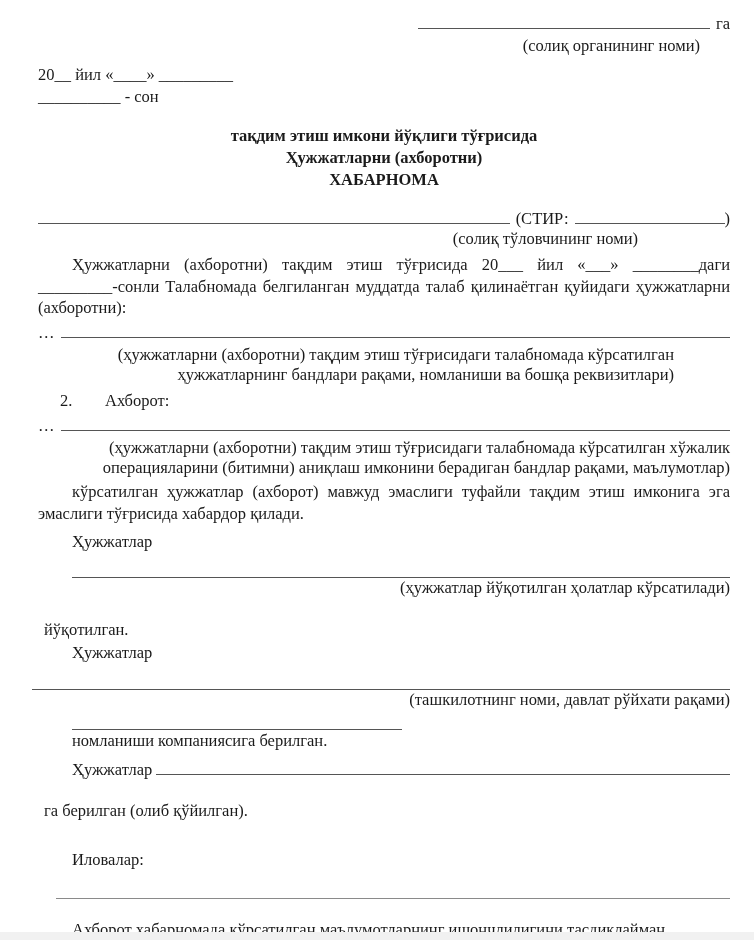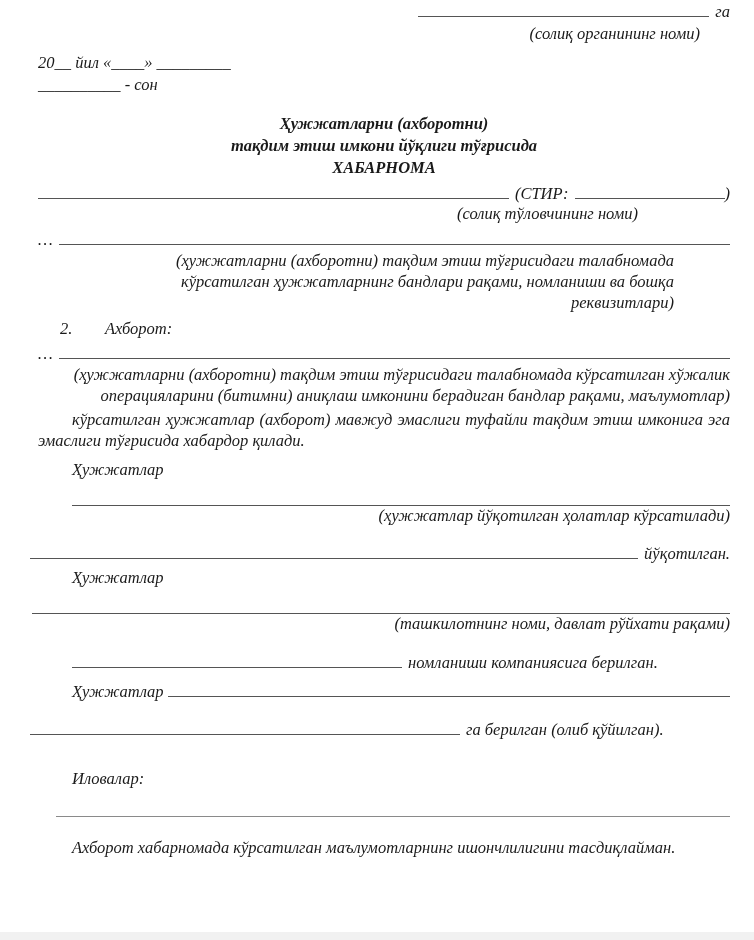--- a/index.html
+++ b/index.html
@@ -1,21 +1,21 @@
 <!DOCTYPE html>
 <html><head>
 <meta charset="utf-8">
 <style>
   html,body { margin:0; padding:0; background:#ffffff; }
   body {
     width:754px; height:940px; overflow:hidden;
     font-family:"Liberation Serif","DejaVu Serif",serif;
     font-size:16.5px; color:#1a1a1a; position:relative;
   }
-  .page { padding:0 24px 0 38px; box-sizing:border-box;font-style:italic; }
+  .page { padding:12px 24px 0 38px; box-sizing:border-box; }
 
   .fill {
     display:inline-block; border-bottom:1px solid #555;
     height:0.95em; vertical-align:baseline;
   }
   .fill-row { display:flex; align-items:baseline; }
   .fill-row .grow { flex:1 1 auto; }
   .suffix { white-space:nowrap; margin-left:6px; }
   .prefix { white-space:nowrap; margin-right:6px; }
 
@@ -25,35 +25,35 @@
   .addressee { width:312px; margin-left:auto; }
   .addressee .fill-row { margin-bottom:2px; }
 
   
   .dateblock { margin-top:8px; line-height:1.3; }
 
   
   .title { text-align:center; font-weight:bold; margin-top:18px; line-height:1.32; }
 
   
-  .stir { margin-top:4px; }
+  .stir { margin-top:17px; }
   .stir-caption { width:600px; }
 
   .para { text-align:justify; text-indent:34px; line-height:1.3; margin-top:4px; }
 
   .item-line { margin-top:4px; line-height:1.3; }
   .item-num { display:inline-block; margin-left:22px; width:45px; }
   .ellipsis-row { margin-top:3px; line-height:1.3; }
   .cap-narrow { max-width:580px; margin:1px auto 0 auto; }
   .cap-wide   { max-width:692px; margin:1px auto 0 auto; }
 
   .sec-label { text-indent:34px; line-height:1.3; margin-top:7px; }
   .sec-fill-indent { margin-left:34px; margin-top:24px; border-bottom:1px solid #555; height:1px; }
   .sec-fill-full   { margin-left:-6px; margin-top:24px; border-bottom:1px solid #555; height:1px; }
-  .sec-suffix-row { margin-top:16px; line-height:1.3; }
+  .sec-suffix-row { margin-top:3px; line-height:1.3;flex-direction:column; }
   .sec-suffix-row .lead { margin-left:-8px; }
   .indent-fill { margin-left:34px; }
 
   .label-fill-row { margin-top:7px; }
   .label-fill-row .lbl { margin-left:34px; margin-right:4px; white-space:nowrap; }
 
   .attachments { margin-top:28px; }
   .attach-fill { margin-top:26px; margin-left:18px; border-bottom:1px solid #8a8a8a; height:1px; }
 
   .confirm { margin-top:20px; text-indent:34px; line-height:1.3; }
@@ -72,33 +72,34 @@
     </div>
     <div class="caption" style="padding-right:30px;">(солиқ органининг номи)</div>
   </div>
 
   <div class="dateblock">
     <div>20__ йил «____» _________</div>
     <div>__________ - сон</div>
   </div>
 
   <div class="title">
+    <div>тақдим этиш имкони йўқлиги тўғрисида</div>
     <div>Ҳужжатларни (ахборотни)</div>
-    <div>тақдим этиш имкони йўқлиги тўғрисида</div>
     <div>ХАБАРНОМА</div>
   </div>
 
   <div class="stir fill-row">
     <span class="fill grow"></span>
     <span class="suffix">(СТИР:</span>
     <span class="fill" style="width:150px; margin-left:6px;"></span>
     <span>)</span>
   </div>
   <div class="caption stir-caption">(солиқ тўловчининг номи)</div>
 
+  <div class="para">Ҳужжатларни (ахборотни) тақдим этиш тўғрисида 20___ йил «___» ________даги _________-сонли Талабномада белгиланган муддатда талаб қилинаётган қуйидаги ҳужжатларни (ахборотни):</div>
 
   <div class="ellipsis-row fill-row">
     <span class="prefix">…</span>
     <span class="fill grow"></span>
   </div>
   <div class="caption cap-narrow">(ҳужжатларни (ахборотни) тақдим этиш тўғрисидаги талабномада кўрсатилган ҳужжатларнинг бандлари рақами, номланиши ва бошқа реквизитлари)</div>
 
   <div class="item-line">
     <span class="item-num">2.</span><span>Ахборот:</span>
   </div>

